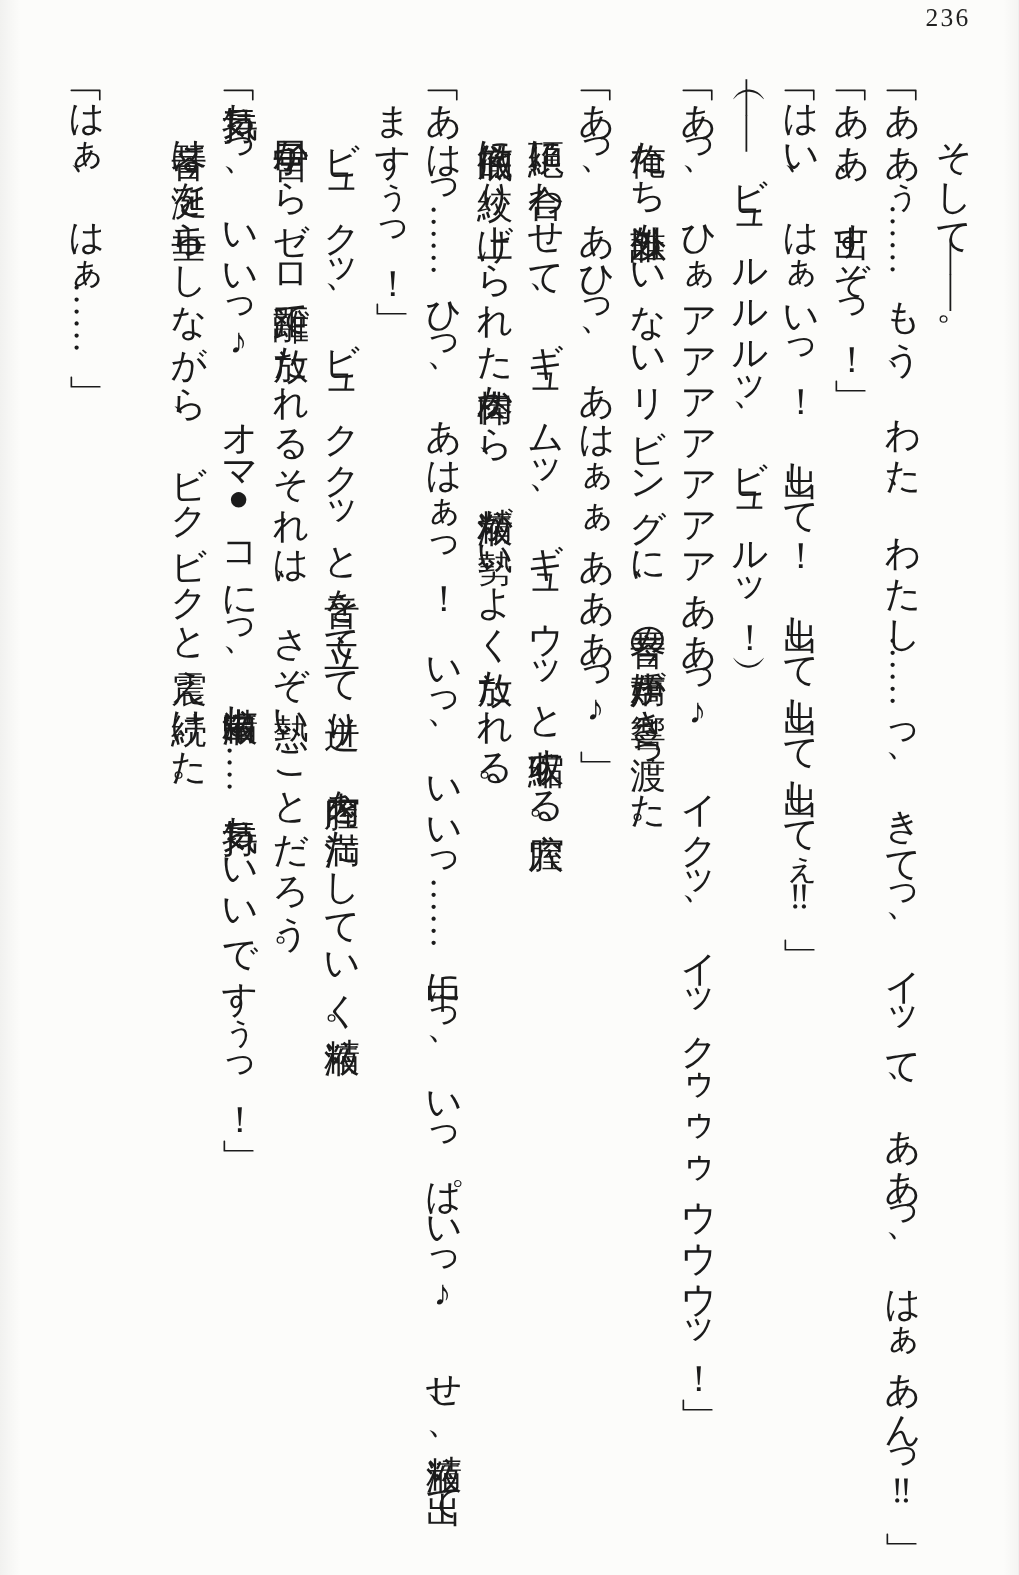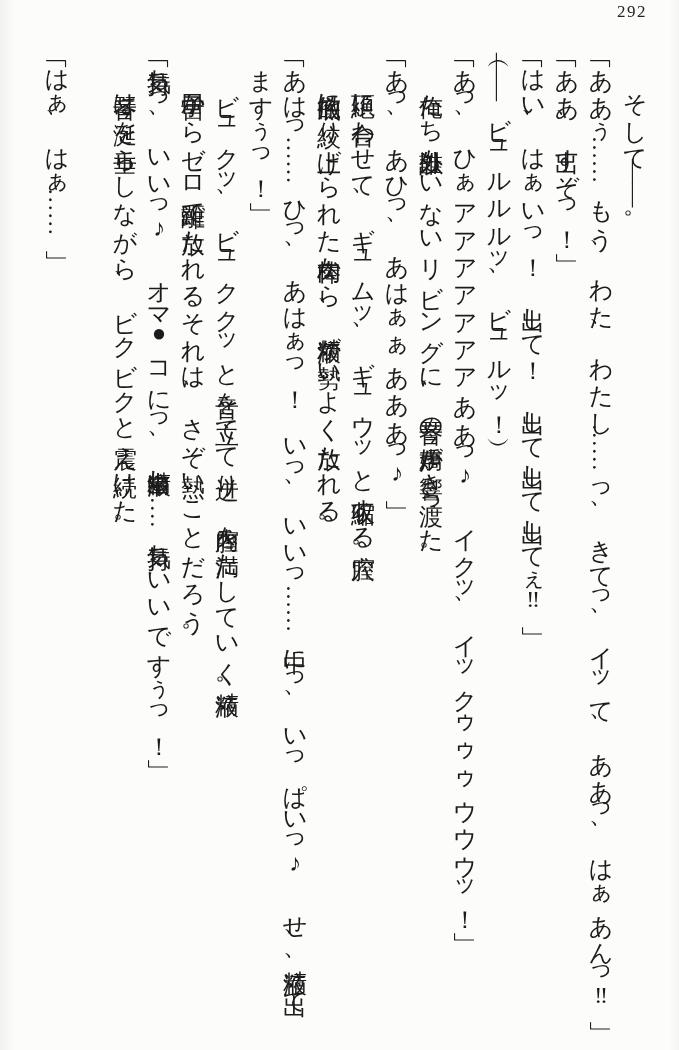--- a/index.html
+++ b/index.html
@@ -53,21 +53,21 @@
     text-indent: 0;
   }
   .text-body p.indent {
     text-indent: 1em;
   }
 </style>
 </head>
 <body>
 
 <div class="page">
-  <div class="pageno">292</div>
+  <div class="pageno">236</div>
   <div class="text-body">
       <p class="indent">そして――。</p>
       <p class="">「ああぅ……もう、わた、わたし……っ、きてっ、イッて、ああっ、はぁあんっ‼」</p>
       <p class="">「ああ、出すぞっ！」</p>
       <p class="">「はい、はぁいっ！　出して！　出して出して出してぇ‼」</p>
       <p class="">（――ビュルルルッ、ビュルッ！）</p>
       <p class="">「あっ、ひぁアアアアアアアああっ♪　イクッ、イックゥゥゥウウウッ！」</p>
       <p class="indent">俺たち以外誰もいないリビングに、琴音の嬌声が響き渡った。</p>
       <p class="">「あっ、あひっ、あはぁぁあああっ♪」</p>
       <p class="indent">絶頂に合わせて、ギュムッ、ギュウッと収縮する膣穴。</p>

